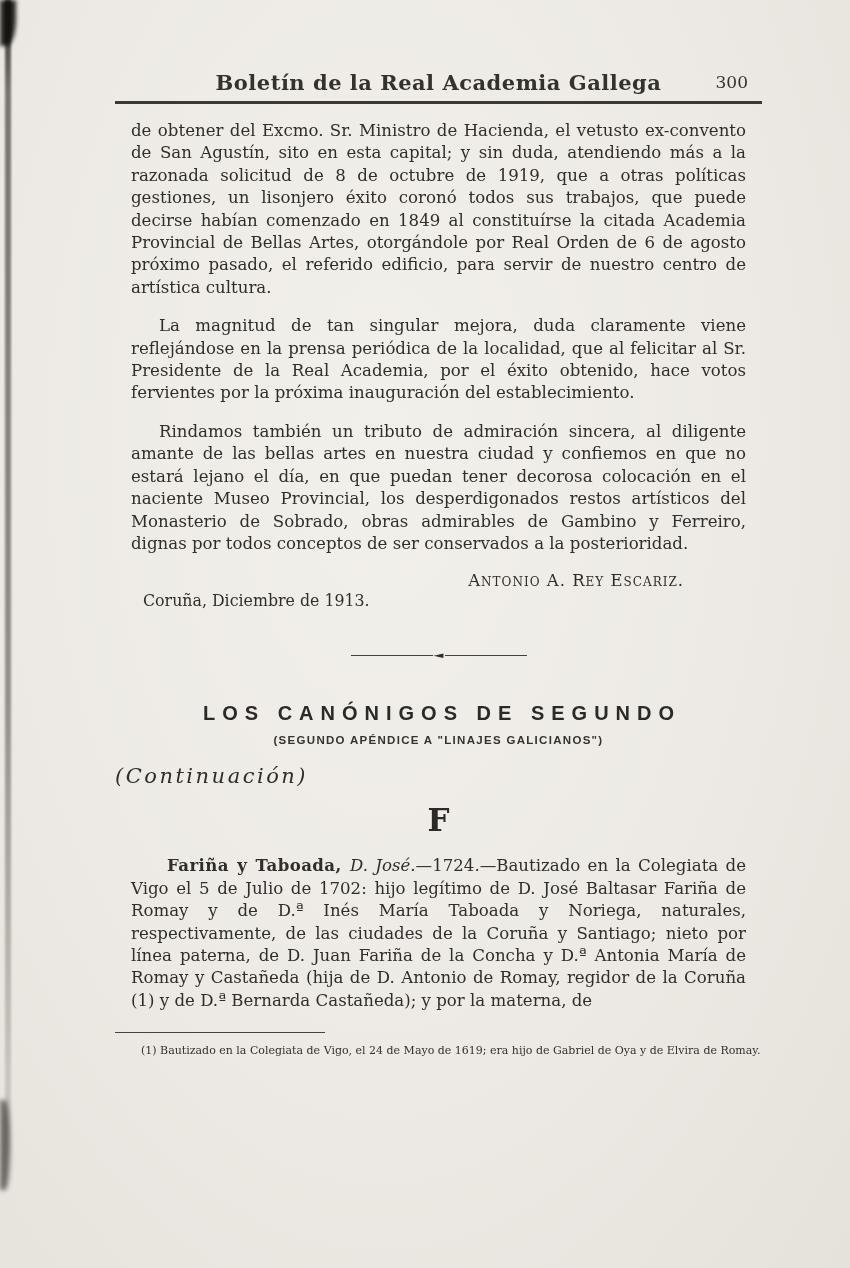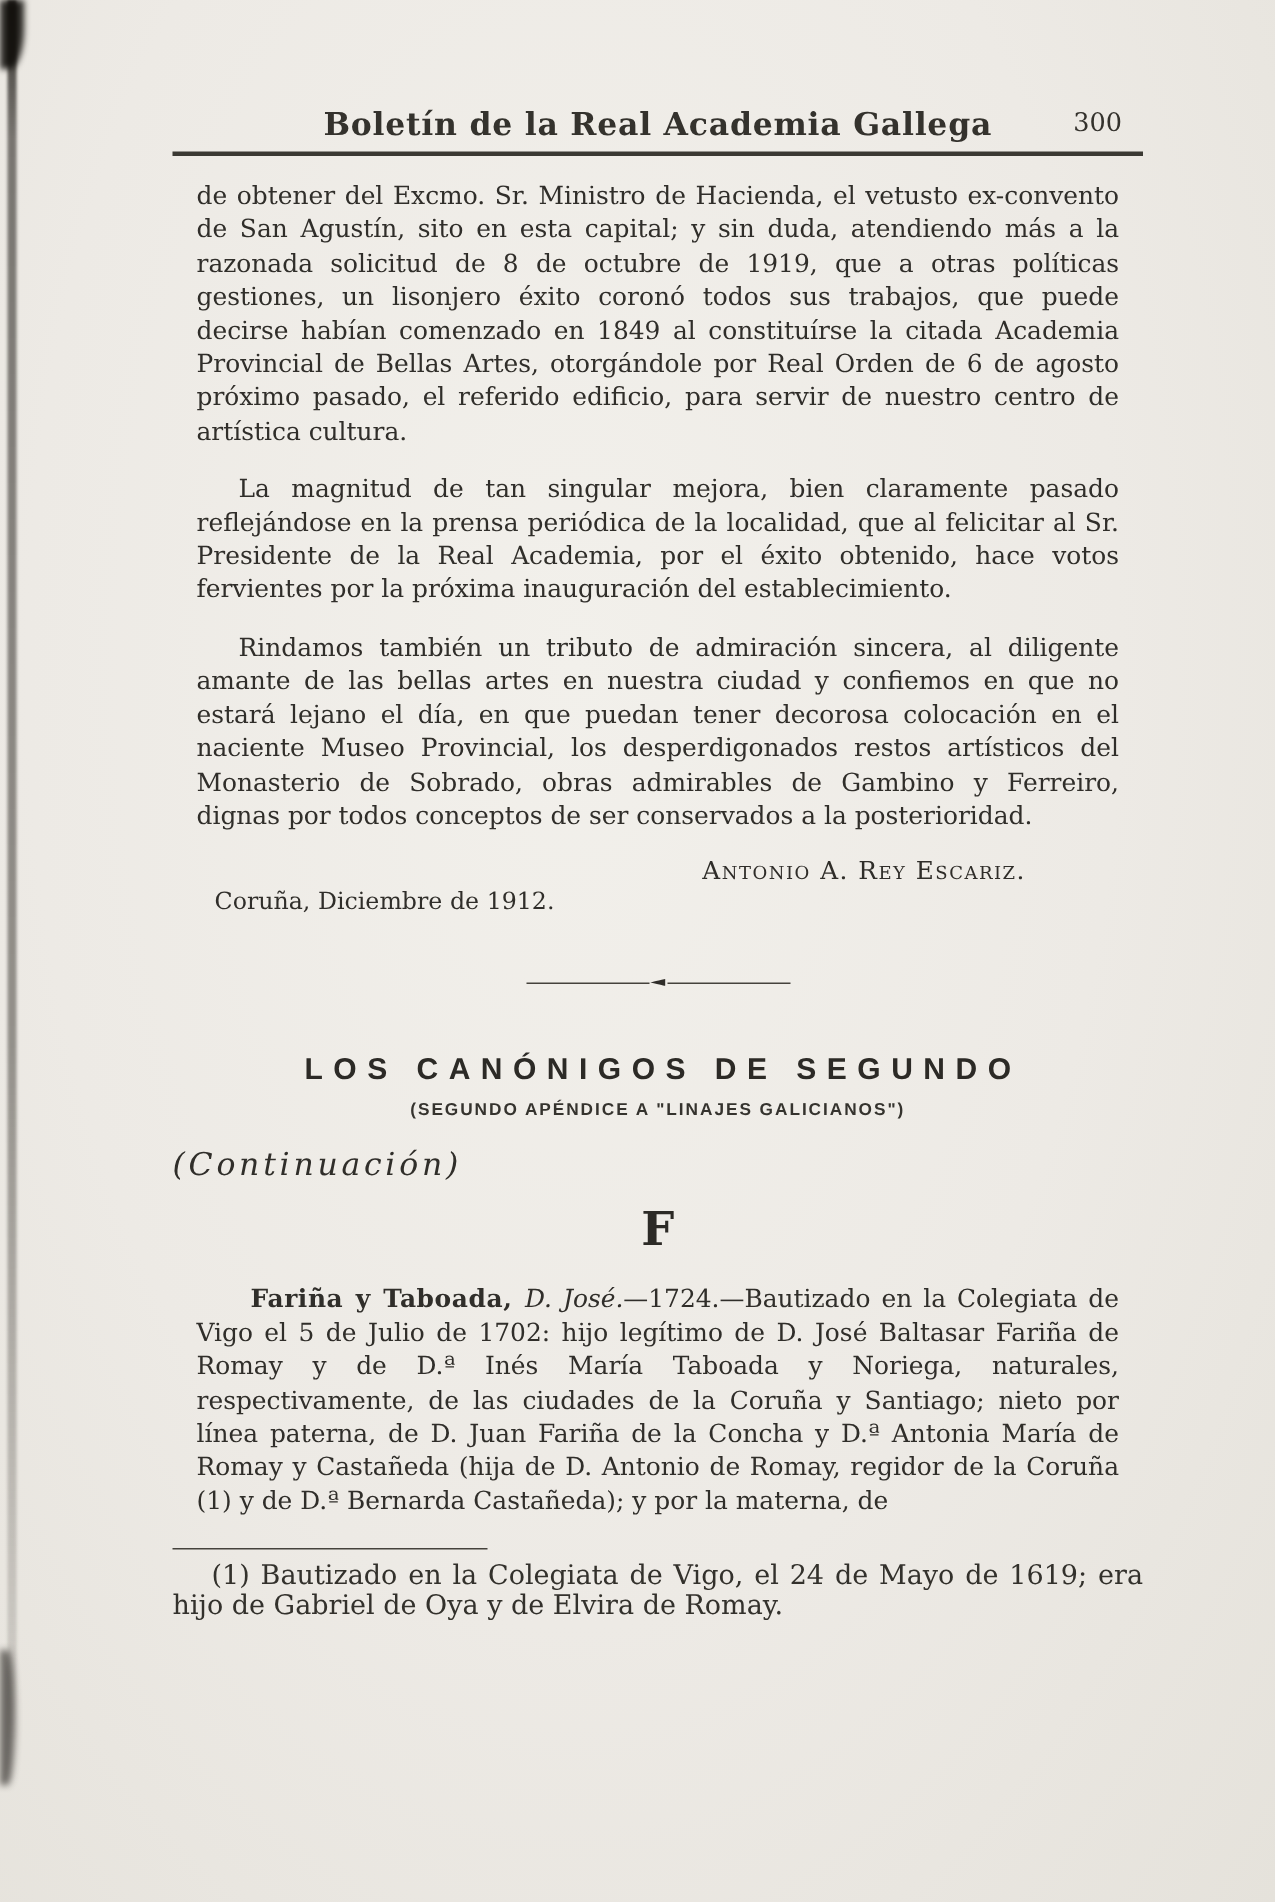--- a/index.html
+++ b/index.html
@@ -89,21 +89,21 @@
   }
   .entry{margin-top:13px;}
   .entry p.para{text-indent:36px;}
   .entry-lead{font-weight:bold;letter-spacing:.4px;}
   .entry-name{font-style:italic;}
   
   .footnote-rule{
     border:0;border-top:1.5px solid #45423c;width:210px;margin:20px 0 0 0;height:0;
   }
   .footnote{
-    margin-top:8px;font-size:18px;line-height:20px;text-align:justify;
+    margin-top:8px;font-size:11px;line-height:20px;text-align:justify;
     text-indent:26px;color:#33312c;
   }
 </style>
 </head>
 <body>
 
 <div class="page">
 
   <div class="edge-strip"></div>
   <div class="blotch-tl"></div>
@@ -112,24 +112,24 @@
   <div class="content">
 
     <div class="header">
       <div class="journal-title">Boletín de la Real Academia Gallega</div>
       <div class="page-number">300</div>
     </div>
     <hr class="header-rule">
 
     <div class="bodytext">
       <p class="para first">de obtener del Excmo. Sr. Ministro de Hacienda, el vetusto ex-convento de San Agustín, sito en esta capital; y sin duda, atendiendo más a la razonada solicitud de 8 de octubre de 1919, que a otras políticas gestiones, un lisonjero éxito coronó todos sus trabajos, que puede decirse habían comenzado en 1849 al constituírse la citada Academia Provincial de Bellas Artes, otorgándole por Real Orden de 6 de agosto próximo pasado, el referido edificio, para servir de nuestro centro de artística cultura.</p>
-      <p class="para">La magnitud de tan singular mejora, bien claramente pasado reflejándose en la prensa periódica de la localidad, que al felicitar al Sr. Presidente de la Real Academia, por el éxito obtenido, hace votos fervientes por la próxima inauguración del establecimiento.</p>
+      <p class="para">La magnitud de tan singular mejora, duda claramente viene reflejándose en la prensa periódica de la localidad, que al felicitar al Sr. Presidente de la Real Academia, por el éxito obtenido, hace votos fervientes por la próxima inauguración del establecimiento.</p>
       <p class="para">Rindamos también un tributo de admiración sincera, al diligente amante de las bellas artes en nuestra ciudad y confiemos en que no estará lejano el día, en que puedan tener decorosa colocación en el naciente Museo Provincial, los desperdigonados restos artísticos del Monasterio de Sobrado, obras admirables de Gambino y Ferreiro, dignas por todos conceptos de ser conservados a la posterioridad.</p>
       <div class="signature">Antonio A. Rey Escariz.</div>
-      <div class="dateline">Coruña, Diciembre de 1912.</div>
+      <div class="dateline">Coruña, Diciembre de 1913.</div>
     </div>
 
     <div class="divider">
       <span class="seg"></span>
       <span class="orn">◄</span>
       <span class="seg"></span>
     </div>
 
     <div class="article-title">LOS CANÓNIGOS DE SEGUNDO</div>
     <div class="article-subtitle">(SEGUNDO APÉNDICE A "LINAJES GALICIANOS")</div>

